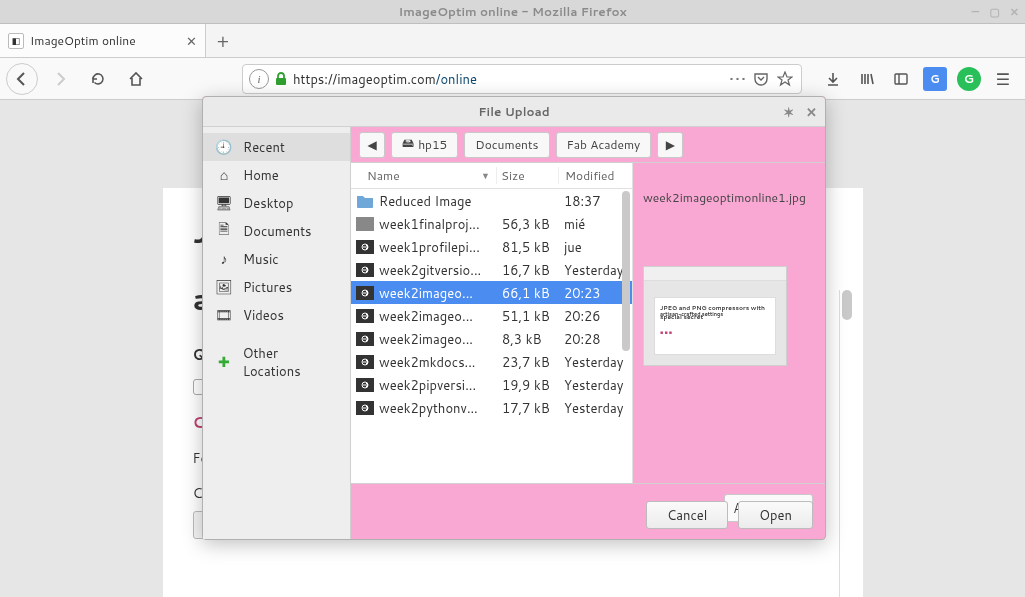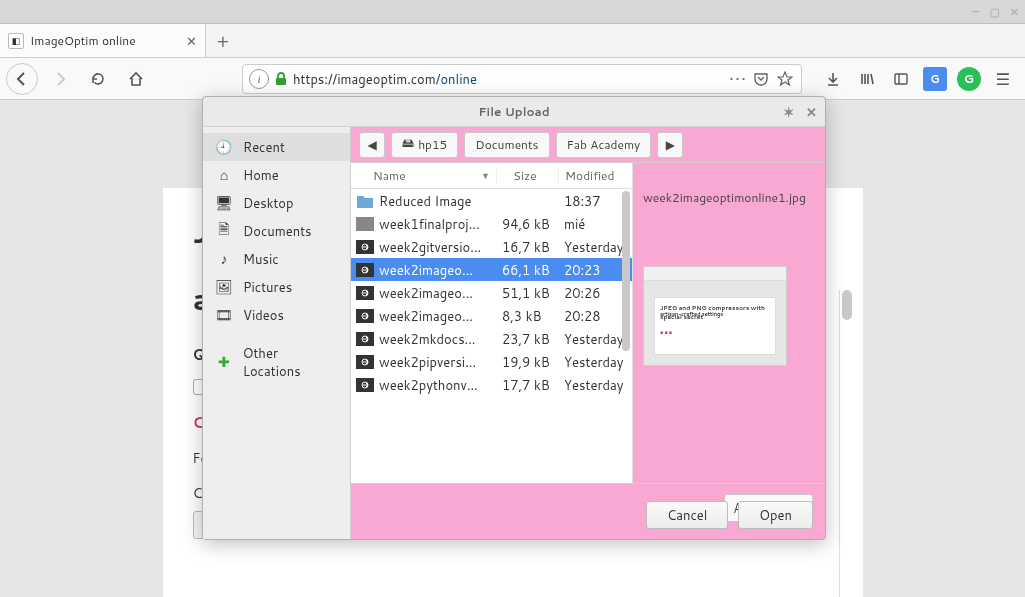--- a/index.html
+++ b/index.html
@@ -56,23 +56,23 @@
 .side-item.sel { background: #dedede; }
 
 .main { flex: 1; display: flex; flex-direction: column; }
 .breadcrumbs { height: 36px; display: flex; align-items: center; gap: 6px; padding: 0 8px; border-bottom: 1px solid #d0d0d0; }
 .bc-btn { height: 26px; background: #f8f8f8; border: 1px solid #c8c8c8; border-radius: 3px; padding: 0 10px; font-size: 12px; display: flex; align-items: center; gap: 4px; color: #444; }
 .bc-arrow { width: 26px; justify-content: center; padding: 0; }
 
 .content { flex: 1; display: flex; overflow: hidden; }
 .filelist { flex: 1; background: #fff; display: flex; flex-direction: column; font-size: 13px; overflow: hidden; border-right: 1px solid #e0e0e0; }
 .fl-head { display: flex; border-bottom: 1px solid #e0e0e0; color: #666; font-size: 12px; height: 26px; align-items: center; }
-.col-name { flex: 1; padding-left: 22px; display: flex; align-items: center; gap: 4px; }
+.col-name { flex: 1; padding-left: 16px; display: flex; align-items: center; gap: 4px; }
 .col-name .carat { font-size: 9px; color: #888; margin-left: auto; margin-right: 6px; }
-.col-size { width: 62px; padding-left: 16px; border-left: 1px solid #eee; }
+.col-size { width: 62px; padding-left: 4px; border-left: 1px solid #eee; }
 .col-mod  { width: 74px; padding-left: 6px; border-left: 1px solid #eee; }
 
 .rows { flex: 1; overflow: hidden; position: relative; }
 .row { display: flex; height: 23px; align-items: center; color: #333; }
 .row.sel { background: #4a8cf0; color: #fff; }
 .row .ic { width: 28px; display: flex; align-items: center; justify-content: center; font-size: 14px; }
 .row .nm { flex: 1; white-space: nowrap; overflow: hidden; text-overflow: ellipsis; }
 .row .sz { width: 62px; padding-left: 6px; }
 .row .md { width: 74px; padding-left: 6px; }
 .rows-scroll { position: absolute; right: 0; top: 0; bottom: 0; width: 12px; }
@@ -93,20 +93,21 @@
 .dlg-actions { position: absolute; right: 12px; bottom: 10px; display: flex; gap: 10px; }
 .dlg-btn { height: 28px; padding: 0 20px; border: 1px solid #bcbcbc; background: linear-gradient(#fafafa,#ececec); border-radius: 3px; font-size: 13px; color: #333; display: flex; align-items: center; }
 
 
 svg { display: block; }
 </style>
 </head>
 <body>
 
 <div class="titlebar">
+  <span>ImageOptim online - Mozilla Firefox</span>
   <div class="win-controls">
     <span>—</span>
     <span>▢</span>
     <span>✕</span>
   </div>
 </div>
 
 <div class="tabbar">
   <div class="tab">
     <span class="favicon">◧</span>
@@ -281,22 +282,34 @@
                 <span class="sz"></span>
                 <span class="md">18:37</span>
               </div>
               <div class="row">
                 <span class="ic">
                   <svg width="18" height="14" viewBox="0 0 18 14">
                     <rect width="18" height="14" fill="#888"></rect>
                   </svg>
                 </span>
                 <span class="nm">week1finalproj...</span>
-                <span class="sz">94,6 kB</span>
+                <span class="sz">56,3 kB</span>
                 <span class="md">mié</span>
+              </div>
+              <div class="row">
+                <span class="ic">
+                  <svg width="18" height="14" viewBox="0 0 18 14">
+                    <rect width="18" height="14" fill="#333"></rect>
+                    <circle cx="9" cy="7" r="3" fill="none" stroke="#fff" stroke-width="1"></circle>
+                    <path d="M7 7 L12 7 M10 5 L12 7 L10 9" stroke="#fff" stroke-width="1" fill="none"></path>
+                  </svg>
+                </span>
+                <span class="nm">week1profilepi...</span>
+                <span class="sz">81,5 kB</span>
+                <span class="md">jue</span>
               </div>
               <div class="row">
                 <span class="ic">
                   <svg width="18" height="14" viewBox="0 0 18 14">
                     <rect width="18" height="14" fill="#333"></rect>
                     <circle cx="9" cy="7" r="3" fill="none" stroke="#fff" stroke-width="1"></circle>
                     <path d="M7 7 L12 7 M10 5 L12 7 L10 9" stroke="#fff" stroke-width="1" fill="none"></path>
                   </svg>
                 </span>
                 <span class="nm">week2gitversio...</span>

